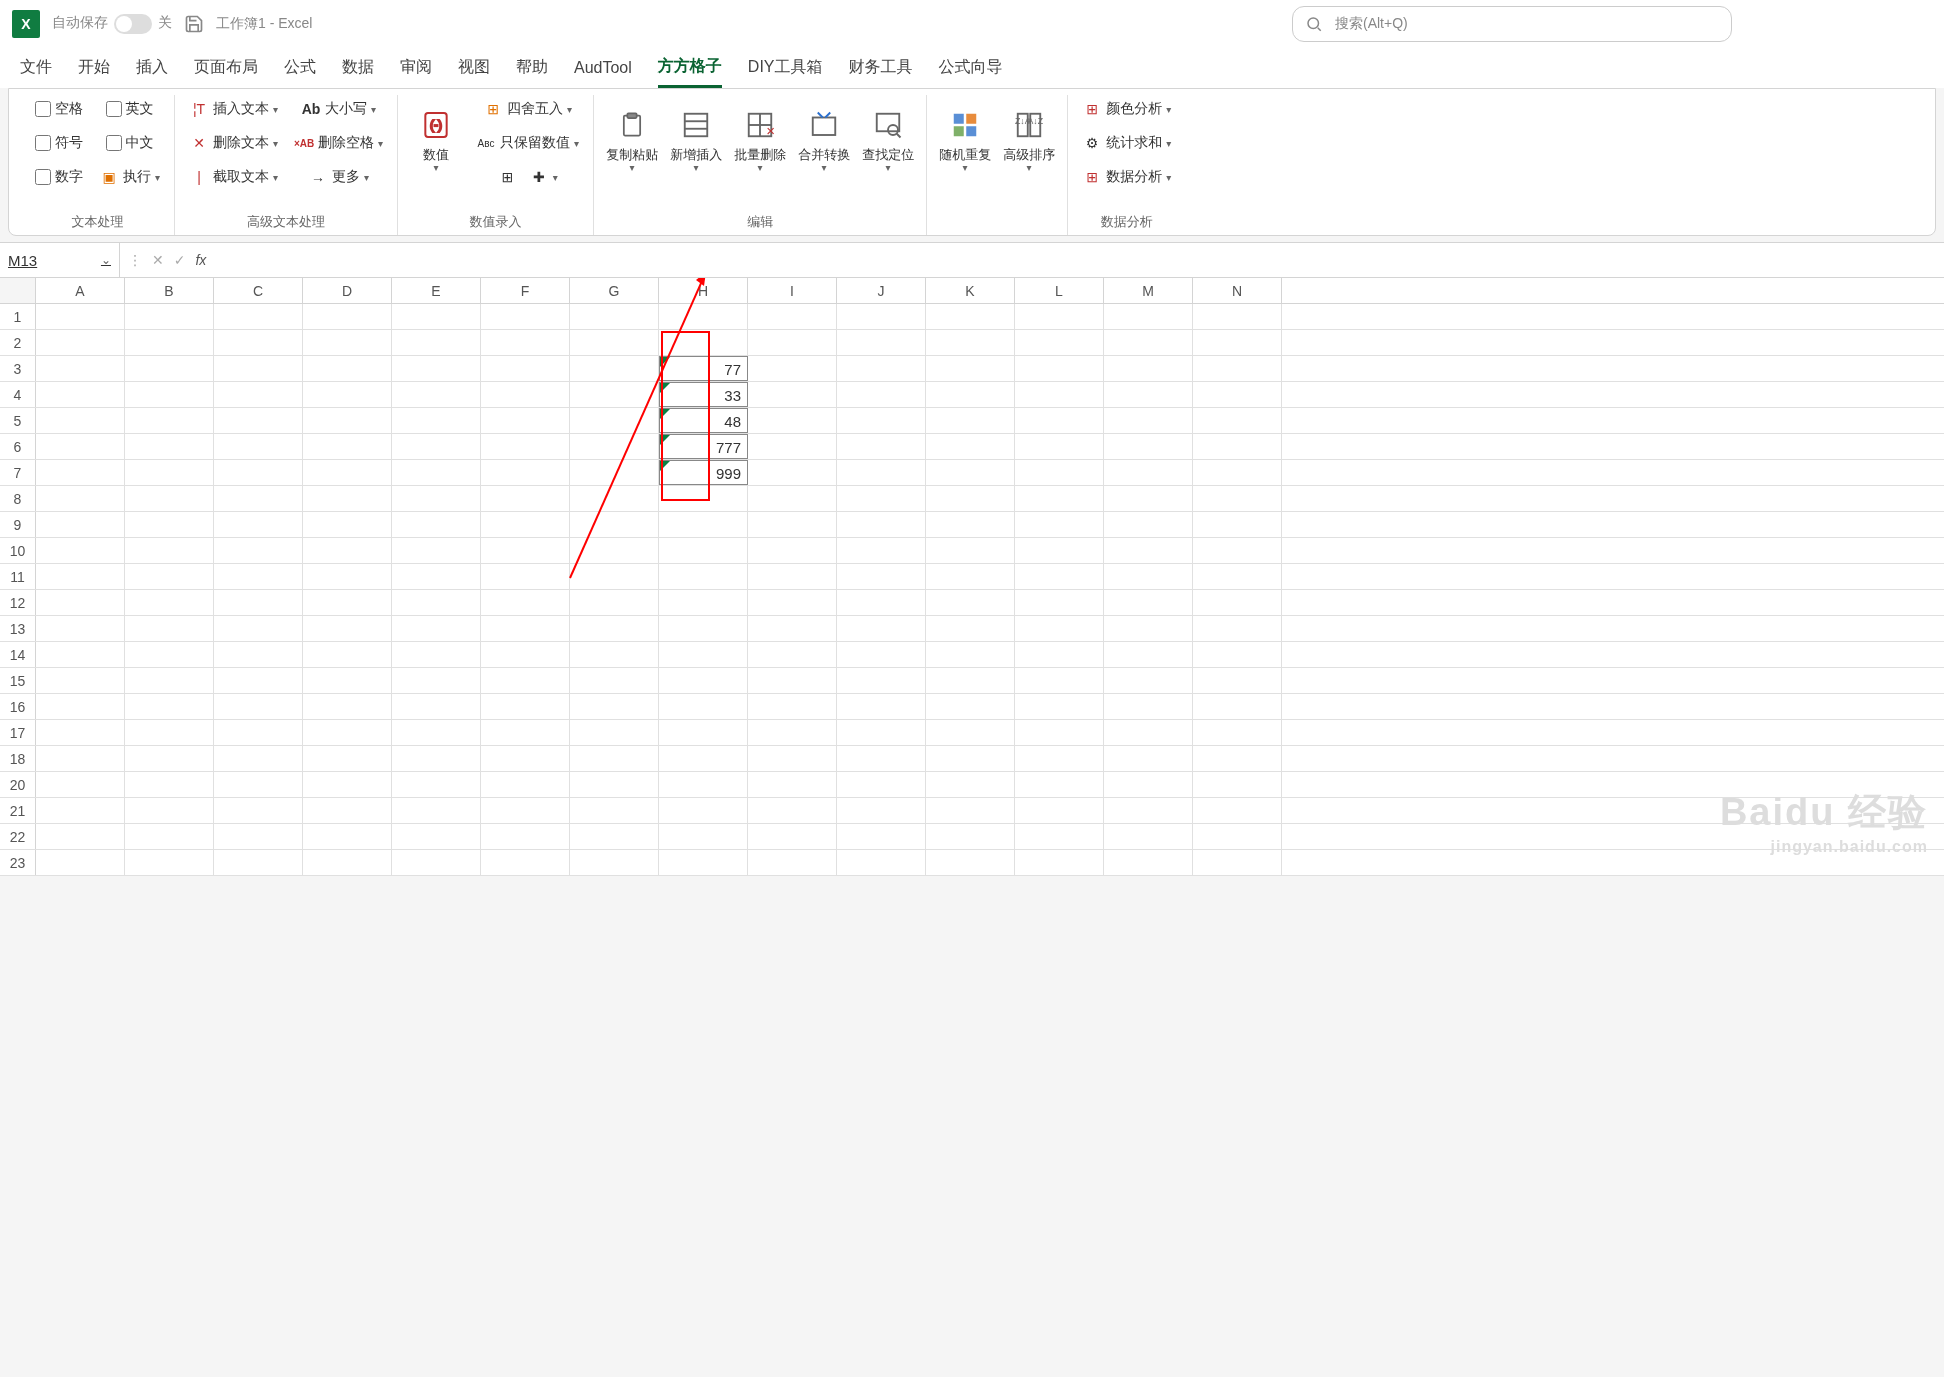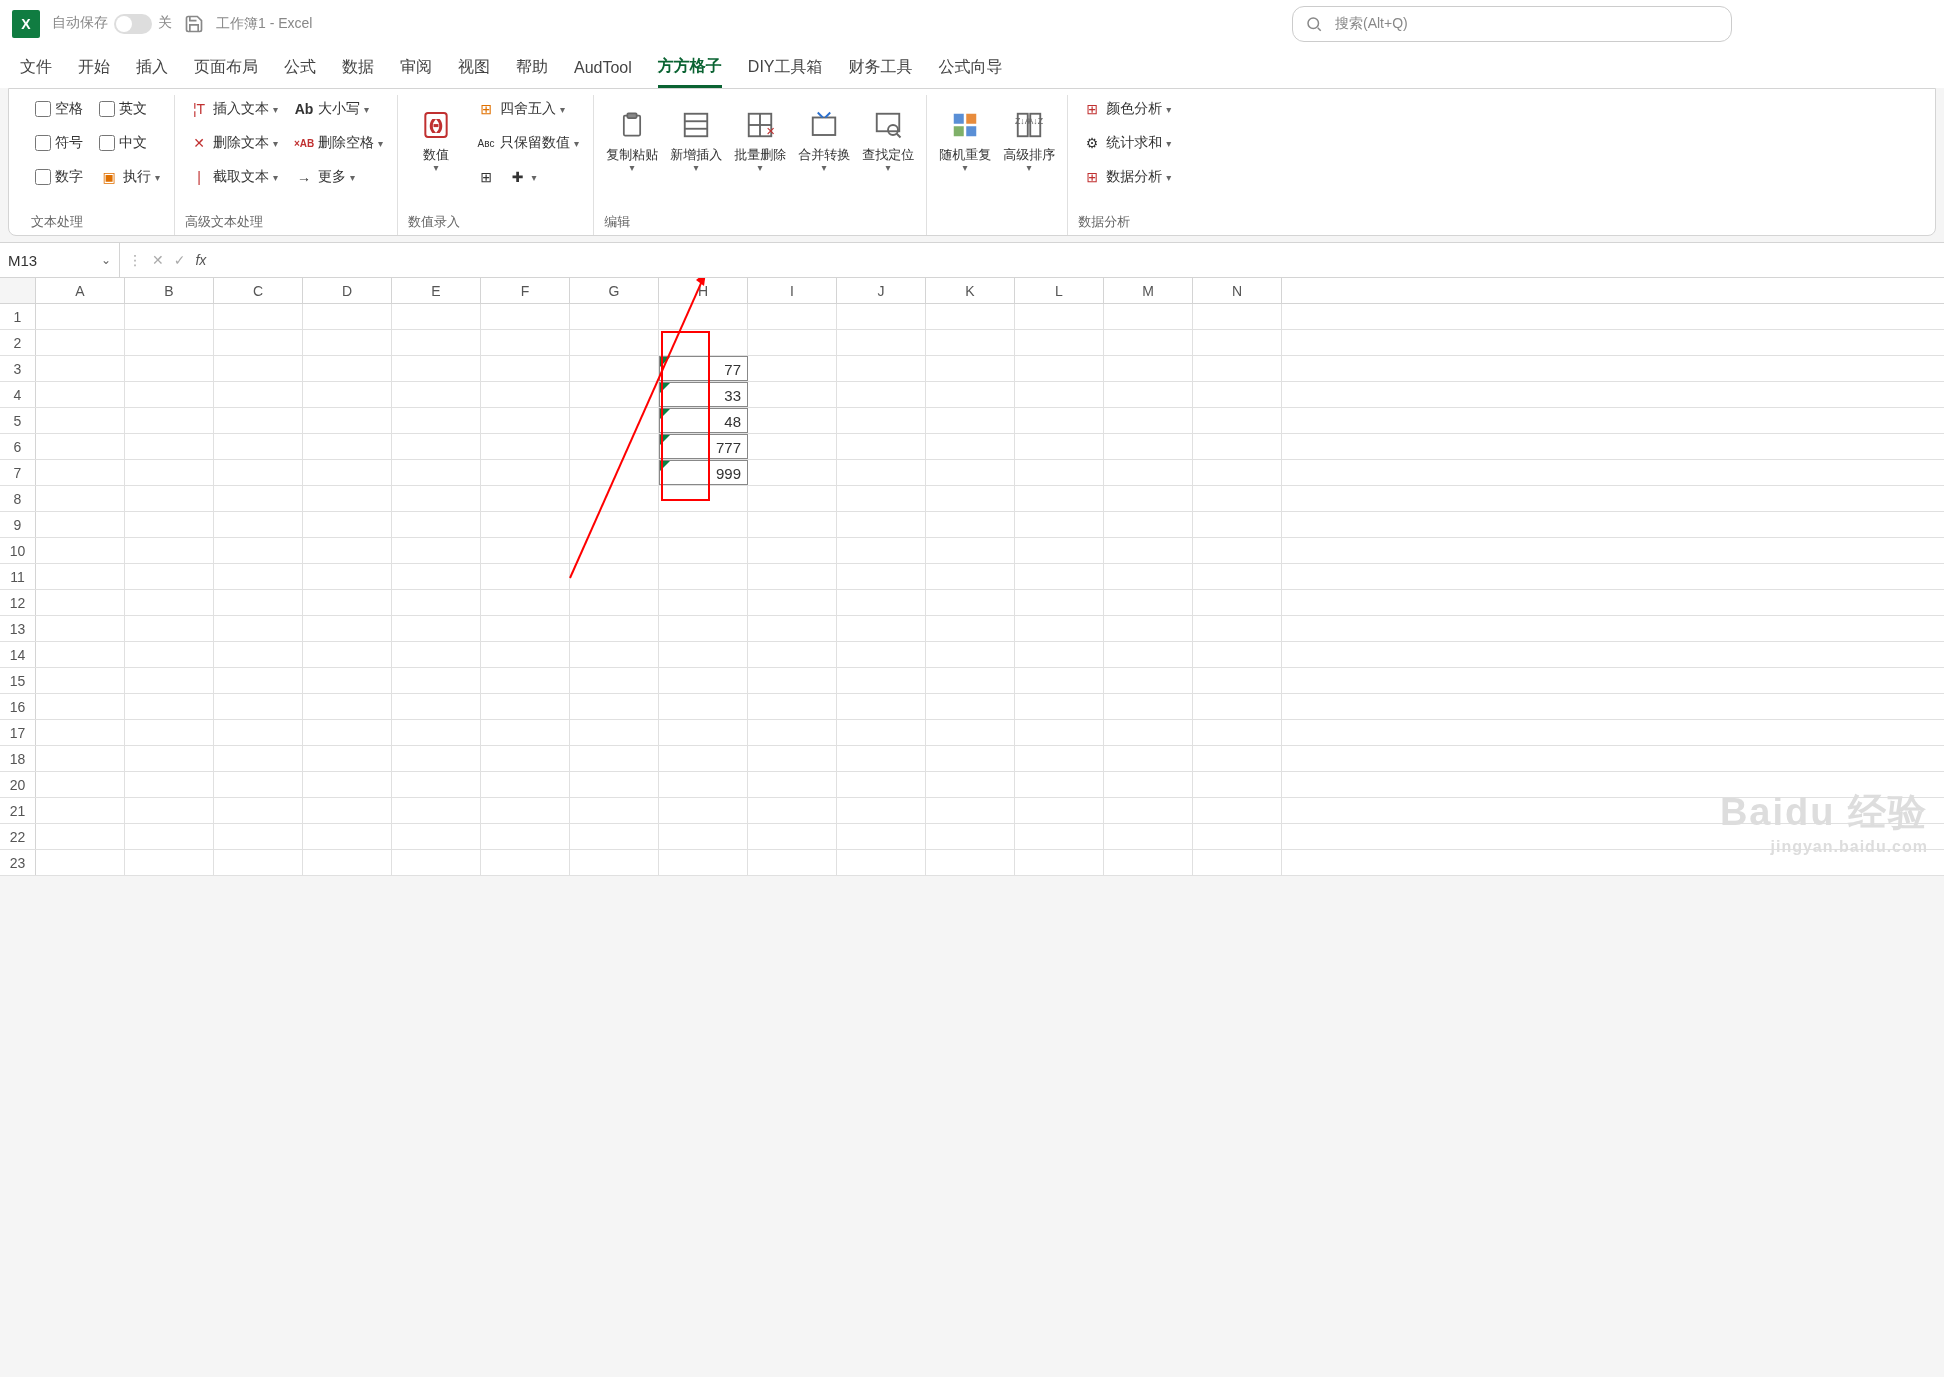--- a/index.html
+++ b/index.html
@@ -16,32 +16,32 @@
     .search-box svg { margin-right: 12px; }
     
     .tabs { height: 40px; display: flex; align-items: center; padding: 0 20px; background: #fff; gap: 26px; border-bottom: 1px solid transparent; text-align: center; }
     .tab { font-size: 16px; color: #444; cursor: pointer; padding: 8px 0; }
     .tab.active { font-weight: bold; color: #0a6332; border-bottom: 3px solid #0a6332; }
     
     .ribbon { height: 148px; background: #fff; display: flex; padding: 6px 12px 0; border: 1px solid #d4d4d4; border-radius: 0 0 8px 8px; margin: 0 8px 6px; }
     .ribbon-group { padding: 0 10px; border-right: 1px solid #e0e0e0; display: flex; flex-direction: column; }
     .ribbon-group:last-child { border-right: none; }
     .group-body { flex: 1; display: flex; align-items: flex-start; gap: 8px; }
-    .group-title { font-size: 13px; color: #666; padding: 4px 0; }
+    .group-title { text-align: center; font-size: 13px; color: #666; padding: 4px 0; }
     .col { display: flex; flex-direction: column; gap: 6px; }
-    .btn-row { display: flex; align-items: center; gap: 4px; height: 28px; cursor: pointer; padding: 2px 4px; white-space: nowrap; }
+    .btn-row { display: flex; align-items: center; gap: 4px; height: 28px; cursor: pointer; padding: 2px 4px; white-space: nowrap; justify-content: center; }
     .btn-row input[type="checkbox"] { width: 16px; height: 16px; }
     .icon-box { width: 20px; height: 20px; display: flex; align-items: center; justify-content: center; }
     .big-btn { display: flex; flex-direction: column; align-items: center; justify-content: center; width: 56px; height: 90px; cursor: pointer; }
     .big-btn .icon { width: 36px; height: 36px; margin-bottom: 4px; display: flex; align-items: center; justify-content: center; }
     .big-btn .lbl { text-align: center; font-size: 13px; line-height: 1.2; }
     .chevron { font-size: 10px; color: #666; }
     
     .formula-bar { height: 36px; background: #fff; display: flex; align-items: center; border-top: 1px solid #d4d4d4; border-bottom: 1px solid #d4d4d4; margin: 0 0 0 0; }
-    .name-box { width: 120px; height: 100%; border-right: 1px solid #d4d4d4; display: flex; align-items: center; padding: 0 8px; font-size: 15px; }
+    .name-box { width: 120px; height: 100%; border-right: 1px solid #d4d4d4; display: flex; align-items: center; padding: 0 8px; font-size: 15px; text-decoration: underline; }
     .name-box .nb-chevron { margin-left: auto; color: #666; font-size: 12px; }
     .fx-btns { display: flex; align-items: center; padding: 0 8px; gap: 10px; color: #aaa; }
     .fx { font-style: italic; color: #555; }
     .formula-input { flex: 1; height: 100%; border: none; outline: none; padding: 0 8px; }
     
     .grid-area { position: relative; background: #fff; overflow: hidden; }
     .col-headers { height: 26px; display: flex; border-bottom: 1px solid #d4d4d4; }
     .corner { width: 36px; background: #f5f5f5; border-right: 1px solid #d4d4d4; }
     .col-h { flex: 0 0 89px; text-align: center; font-size: 14px; color: #555; border-right: 1px solid #d4d4d4; line-height: 26px; background: #fff; }
     .row { display: flex; height: 26px; border-bottom: 1px solid #e0e0e0; }

